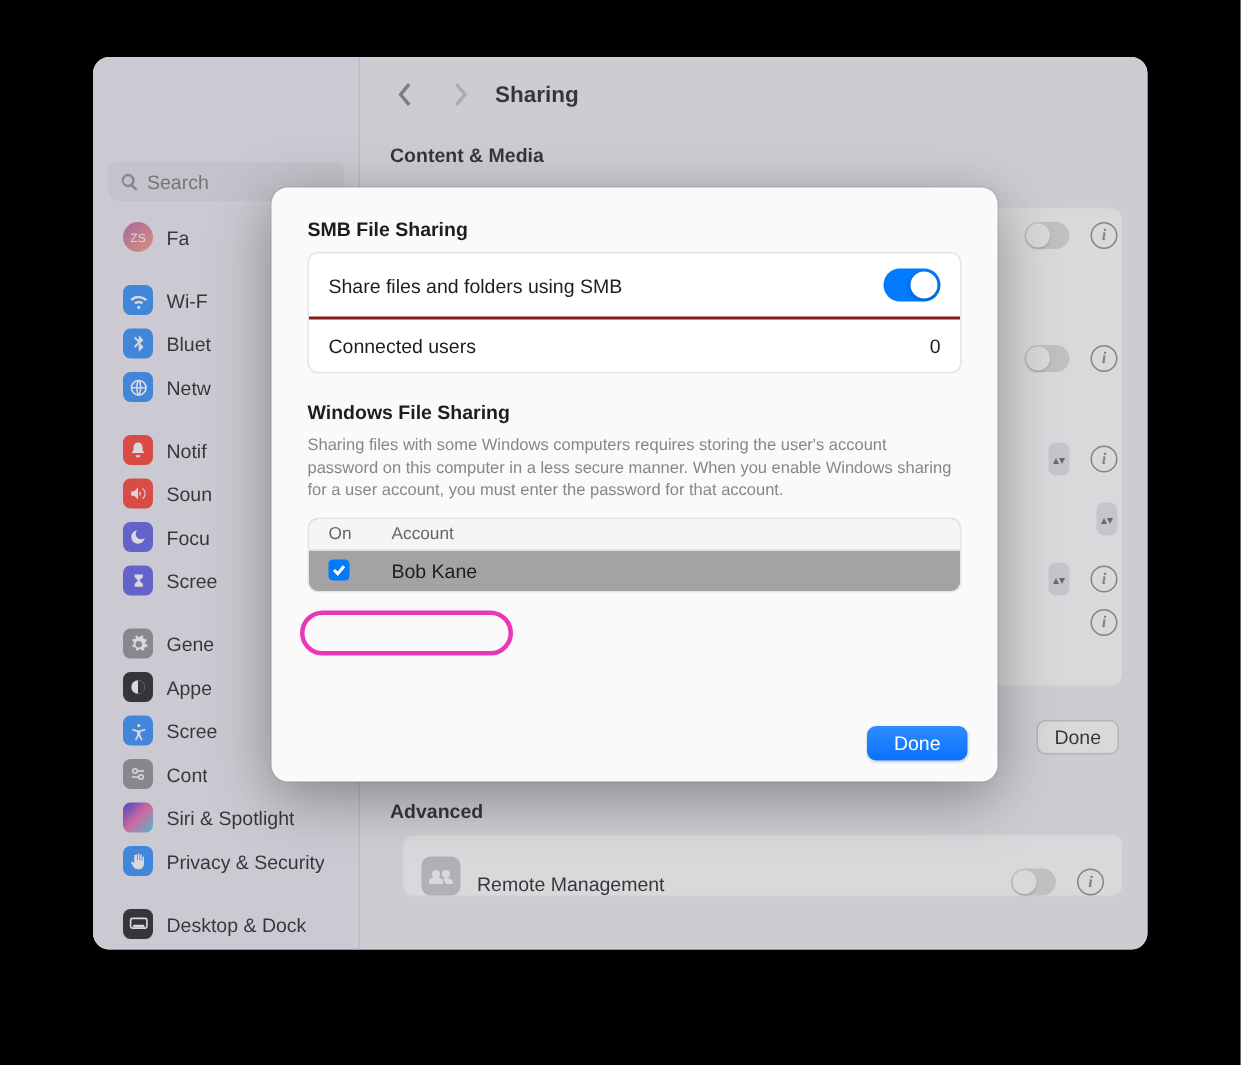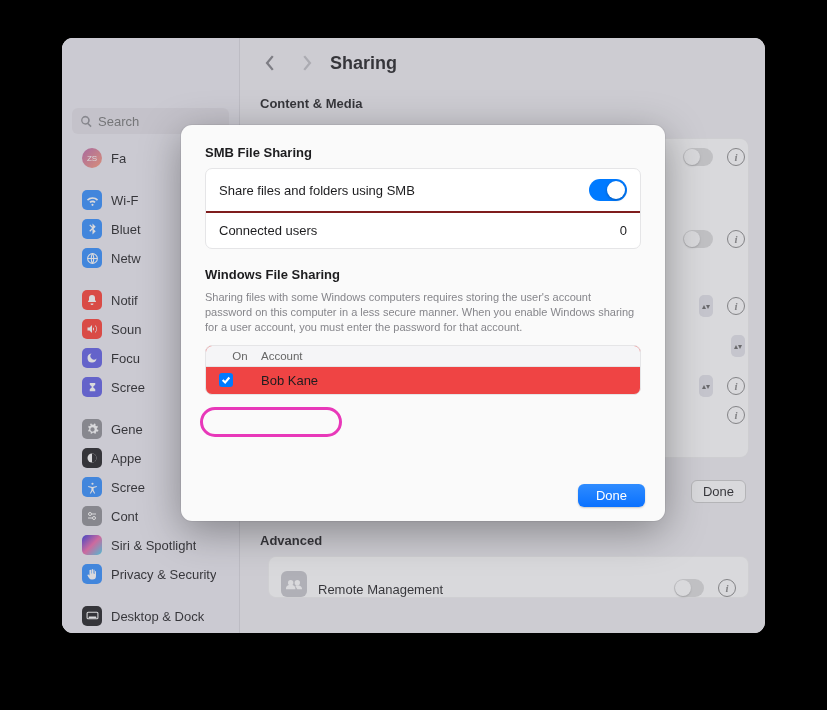--- a/index.html
+++ b/index.html
@@ -68,21 +68,21 @@
     .side-sep { height: 12px; }
     .avatar-big { width: 32px; height: 32px; background: #c9c9ce; border-radius:50%; display:flex; align-items:center; justify-content:center; }
     .avatar-sm { width: 20px; height: 20px; border-radius:50%; background: linear-gradient(135deg,#b6a,#f97); font-size:8px; color:#fff; display:flex; align-items:center; justify-content:center; }
     
     .content {
       position: absolute; left: 178px; top: 0; right: 0; height: 100%;
       background: #efedf2;
     }
     .header { height: 50px; display:flex; align-items:center; padding: 0 18px; gap: 12px; }
     .nav-btn { width: 24px; height:24px; display:flex; align-items:center; justify-content:center; color:#8e8e93; }
-    .header-title { font-size: 18px; font-weight: 600; }
+    .header-title { font-size: 15px; font-weight: 600; }
     .section-title { font-size: 13px; font-weight: 600; padding: 8px 20px 6px; color:#1d1d1f; }
     .toggle {
       width: 30px; height: 18px; border-radius: 9px; background: #ddd; position: relative;
     }
     .toggle::after { content:''; position:absolute; width:16px; height:16px; background:#fff; border-radius:50%; top:1px; left:1px; box-shadow:0 1px 2px rgba(0,0,0,0.2); }
     .info-btn { width:18px; height:18px; border-radius:50%; border:1.5px solid #888; display:flex; align-items:center; justify-content:center; font-size:11px; color:#888; font-style:italic; font-family: Georgia, serif; font-weight:600; }
     
     .card {
       position:absolute; left: 16px; top: 100px; right: 16px; height: 320px;
       background:#fff; border-radius: 9px; border:1px solid rgba(0,0,0,0.06);
@@ -108,21 +108,21 @@
     .sheet h3 { font-size: 13px; font-weight: 700; margin-bottom: 8px; }
     .panel {
       background: #fff; border-radius: 7px; border: 1px solid #e5e5e7;
       margin-bottom: 18px;
     }
     .panel-row { display:flex; align-items:center; justify-content:space-between; padding: 10px 13px; font-size:13px; }
     .panel-row + .panel-row { border-top: 2px solid #7f1d1d; }
     .toggle-on { width: 38px; height: 22px; border-radius: 11px; background: #007aff; position:relative; }
     .toggle-on::after { content:''; position:absolute; width:18px; height:18px; background:#fff; border-radius:50%; top:2px; right:2px; box-shadow:0 1px 3px rgba(0,0,0,0.3); }
     .desc { font-size: 11px; color: #86868b; line-height: 1.35; margin: 3px 0 10px; }
-    .table { background:#ef4444; border:1px solid #e5e5e7; border-radius:7px; overflow:hidden;text-align:center; }
+    .table { background:#a3a3a3; border:1px solid #e5e5e7; border-radius:7px; overflow:hidden; }
     .table-head { display:flex; background:#f5f5f7; padding: 4px 13px; font-size:11.5px; color:#666; border-bottom:1px solid #e5e5e7; }
     .table-head .c1 { width: 42px; }
     .table-row { display:flex; align-items:center; padding: 6px 13px; }
     .table-row .c1 { width: 42px; }
     .checkbox { width:14px; height:14px; border-radius:3px; background:#007aff; display:flex; align-items:center; justify-content:center; }
     .checkbox svg { width:10px; height:10px; stroke:#fff; stroke-width:2.5; fill:none; }
     .highlight-ring { position:absolute; border: 3px solid #e838b9; border-radius: 15px; pointer-events:none; }
     .done-btn {
       position:absolute; right:20px; bottom:14px;
       background: linear-gradient(#2f8cff,#0a71ff);

